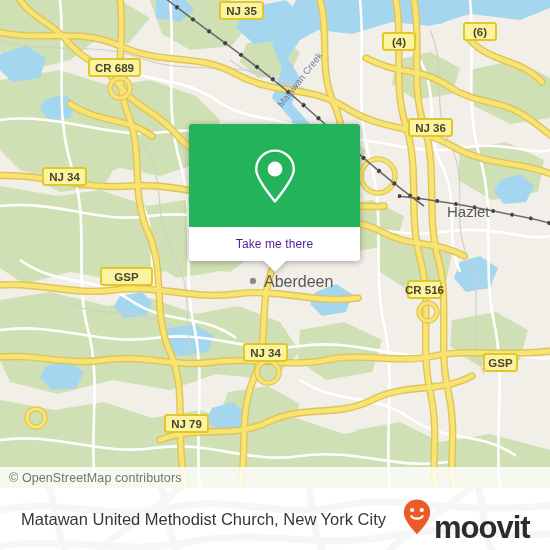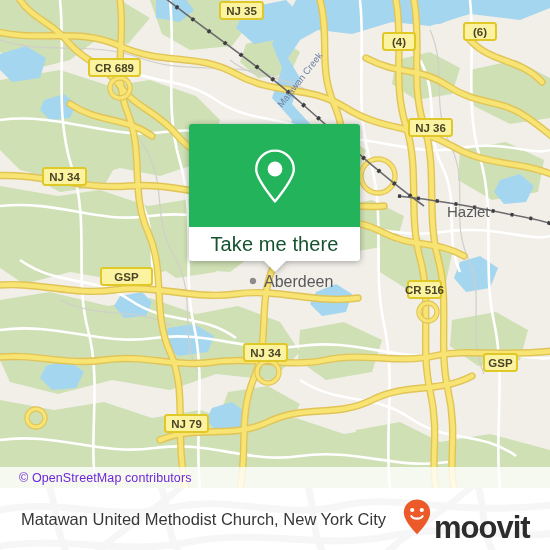--- a/index.html
+++ b/index.html
@@ -14,38 +14,38 @@
   .map{position:absolute;left:0;top:0;width:550px;height:488px;overflow:hidden;background:#f2efe9;}
   .map svg{position:absolute;left:0;top:0;}
 
   
   .attrib{
     position:absolute;left:0;bottom:0;width:550px;height:21px;
     background:rgba(255,255,255,0.80);
     display:flex;align-items:center;
   }
   .attrib span{
-    font-size:12.5px;color:#6d28d9;padding-left:19px;letter-spacing:.1px;
+    font-size:12.5px;color:#737373;padding-left:9px;letter-spacing:.1px;
   }
 
   
   .popup{
     position:absolute;left:189px;top:124px;width:171px;
     filter:drop-shadow(0 1px 3px rgba(0,0,0,.34));
   }
   .popup-head{
     height:103px;background:#23b35b;border-radius:3px 3px 0 0;
     display:flex;align-items:center;justify-content:center;
   }
   .popup-head svg{display:block;}
   .popup-body{
     height:34px;background:#ffffff;border-radius:0 0 3px 3px;
     display:flex;align-items:center;justify-content:center;
   }
-  .popup-body span{font-size:20px;color:#14532d;letter-spacing:.1px;}
+  .popup-body span{font-size:12px;color:#4c1d95;letter-spacing:.1px;}
   .popup-tail{
     position:absolute;left:50%;margin-left:-11px;top:137px;
     width:0;height:0;border-left:11px solid transparent;border-right:11px solid transparent;
     border-top:11px solid #ffffff;
   }
 
   
   .footer{
     position:absolute;left:0;top:488px;width:550px;height:62px;
     background:#ffffff;overflow:hidden;

